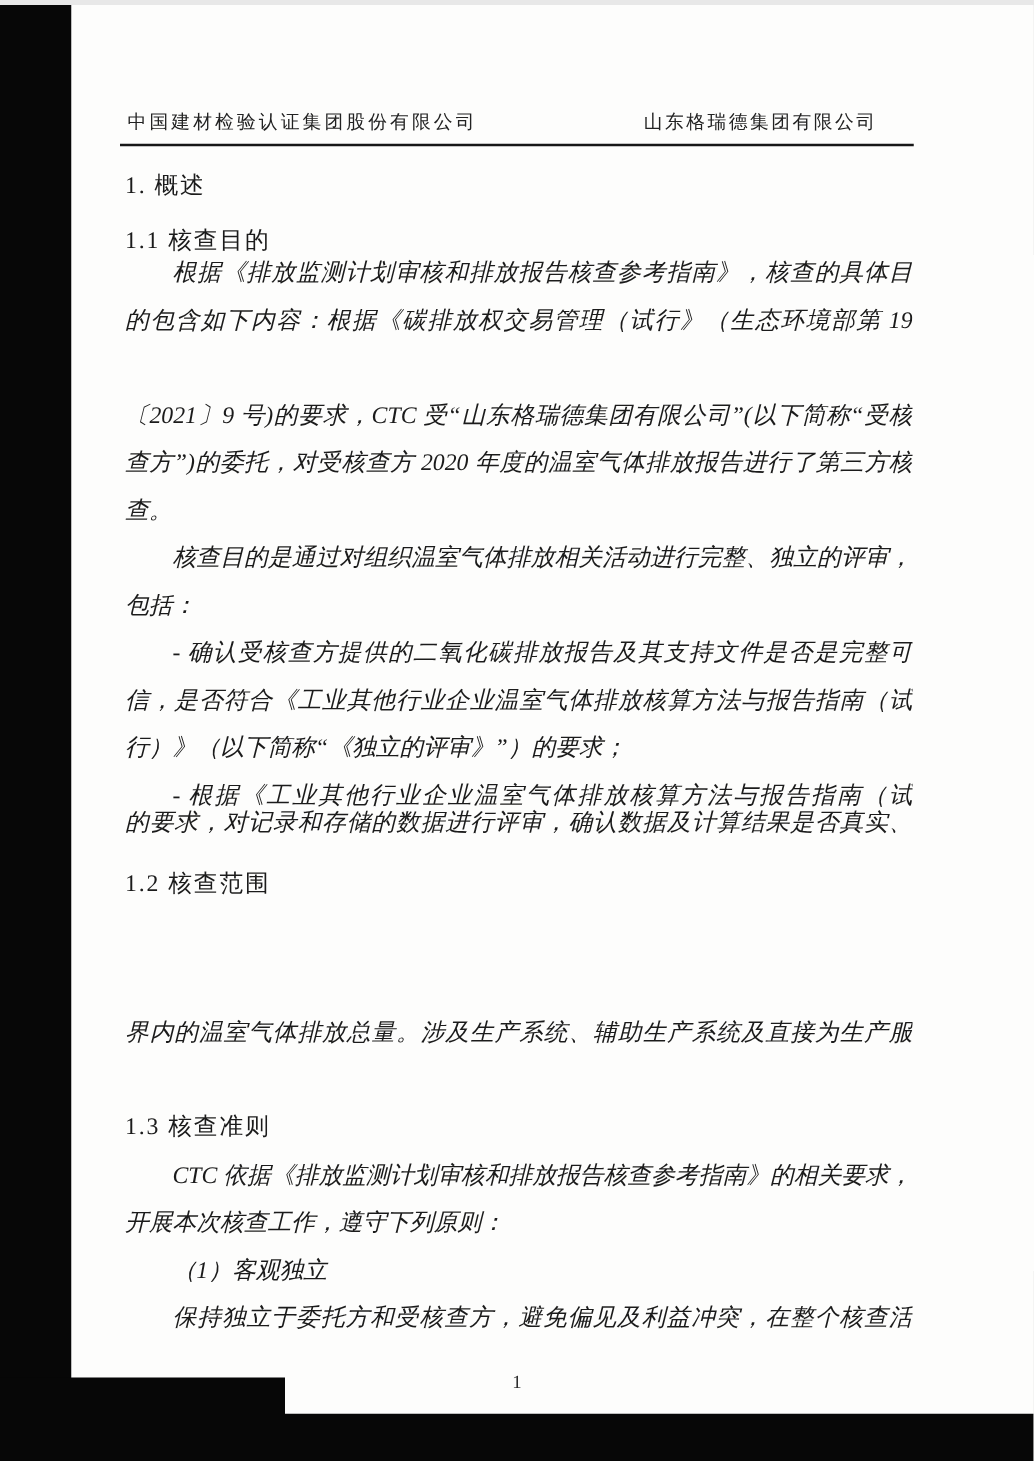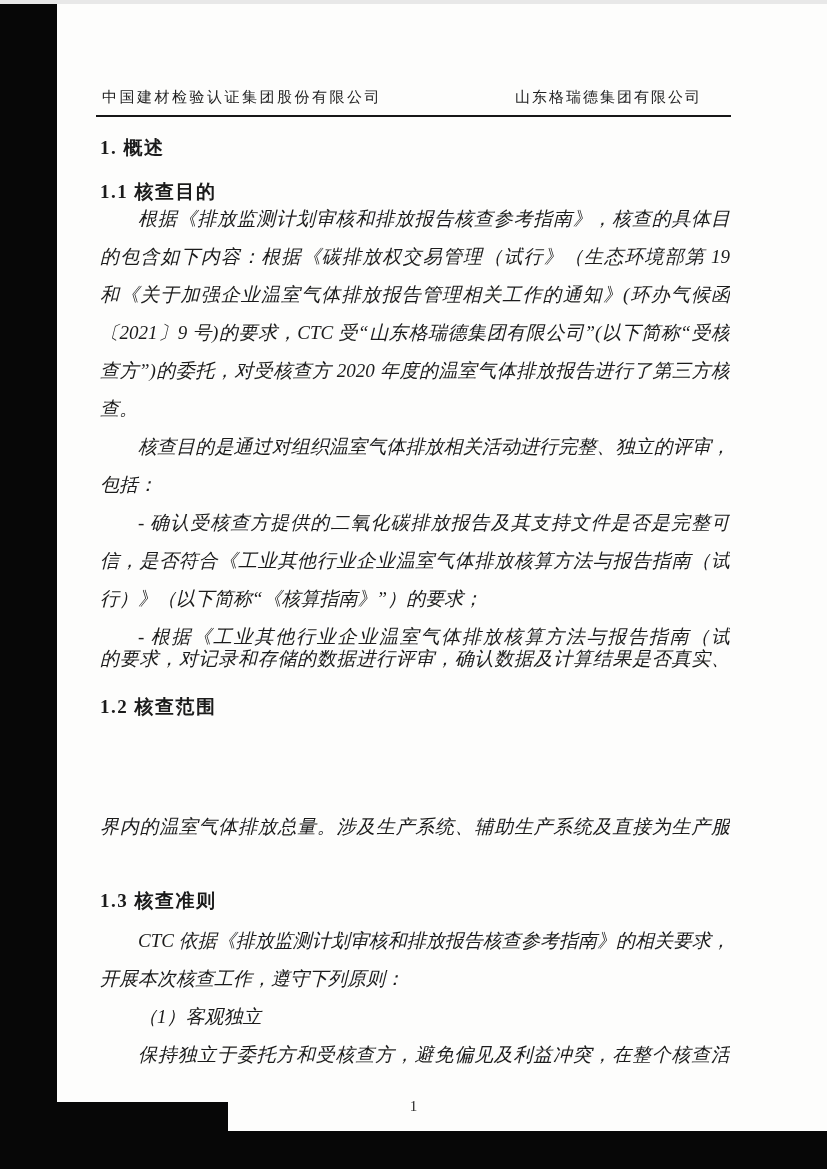--- a/index.html
+++ b/index.html
@@ -18,21 +18,21 @@
   .band-bottom { position: absolute; left: 0; top: 1127px; width: 827px; height: 42px;  background: #070707; }
   .band-corner { position: absolute; left: 0; top: 1098px; width: 228px; height: 71px;  background: #070707; }
 
   .content { position: absolute; left: 100px; top: 0; width: 630px; height: 1169px; }
 
   .hdr   { position: absolute; top: 84px; font-size: 15px; letter-spacing: 2.5px; white-space: nowrap; color: #222; }
   .hdr-l { left: 2px; }
   .hdr-r { right: 28px; letter-spacing: 2px; }
   .rule  { position: absolute; top: 111px; left: -4px; width: 635px; height: 2px; background: #171717; }
 
-  .h  { position: absolute; left: 0; font-size: 19px; font-weight: 700; letter-spacing: 1.5px; white-space: nowrap; }
+  .h  { position: absolute; left: 0; font-size: 19px; font-weight: 400; letter-spacing: 1.5px; white-space: nowrap; }
   .ln { position: absolute; left: 0; width: 630px; height: 38px; line-height: 38px; font-size: 19px; overflow: hidden; font-style: italic; }
   .j   { text-align: justify; text-align-last: justify; }
   .ind { text-indent: 38px; }
 
   .pageno { position: absolute; top: 1094px; left: 0; width: 827px; text-align: center; font-size: 15px; color: #2a2a2a; }
 </style>
 </head>
 <body>
 
 <div class="canvas">
@@ -43,31 +43,30 @@
   <div class="content">
     <div class="hdr hdr-l">中国建材检验认证集团股份有限公司</div>
     <div class="hdr hdr-r">山东格瑞德集团有限公司</div>
     <div class="rule"></div>
 
     <div class="h" style="top:131px">1. 概述</div>
     <div class="h" style="top:175px">1.1 核查目的</div>
 
     <div class="ln j ind" style="top:196px">根据《排放监测计划审核和排放报告核查参考指南》，核查的具体目</div>
     <div class="ln j" style="top:234px">的包含如下内容：根据《碳排放权交易管理（试行》（生态环境部第 19 号）</div>
-    <div class="ln j" style="top:272px">和《关于加强企业温室气体排放报告管理相关工作的通知》(环办气候函</div>
     <div class="ln j" style="top:310px">〔2021〕9 号)的要求，CTC 受“山东格瑞德集团有限公司”(以下简称“受核</div>
     <div class="ln j" style="top:348px">查方”)的委托，对受核查方 2020 年度的温室气体排放报告进行了第三方核</div>
     <div class="ln" style="top:386px">查。</div>
 
     <div class="ln" style="top:462px">包括：</div>
     <div class="ln j ind" style="top:424px">核查目的是通过对组织温室气体排放相关活动进行完整、独立的评审，</div>
 
     <div class="ln j ind" style="top:500px">- 确认受核查方提供的二氧化碳排放报告及其支持文件是否是完整可</div>
     <div class="ln j" style="top:538px">信，是否符合《工业其他行业企业温室气体排放核算方法与报告指南（试</div>
-    <div class="ln" style="top:576px">行）》（以下简称“《核算指南》”）的要求；</div>
+    <div class="ln" style="top:576px">行）》（以下简称“《独立的评审》”）的要求；</div>
 
     <div class="ln j ind" style="top:614px">- 根据《工业其他行业企业温室气体排放核算方法与报告指南（试行）》</div>
     <div class="ln j" style="top:636px">的要求，对记录和存储的数据进行评审，确认数据及计算结果是否真实、</div>
 
     <div class="h" style="top:690px">1.2 核查范围</div>
 
     <div class="ln j" style="top:804px">界内的温室气体排放总量。涉及生产系统、辅助生产系统及直接为生产服</div>
 
     <div class="h" style="top:884px">1.3 核查准则</div>
 

